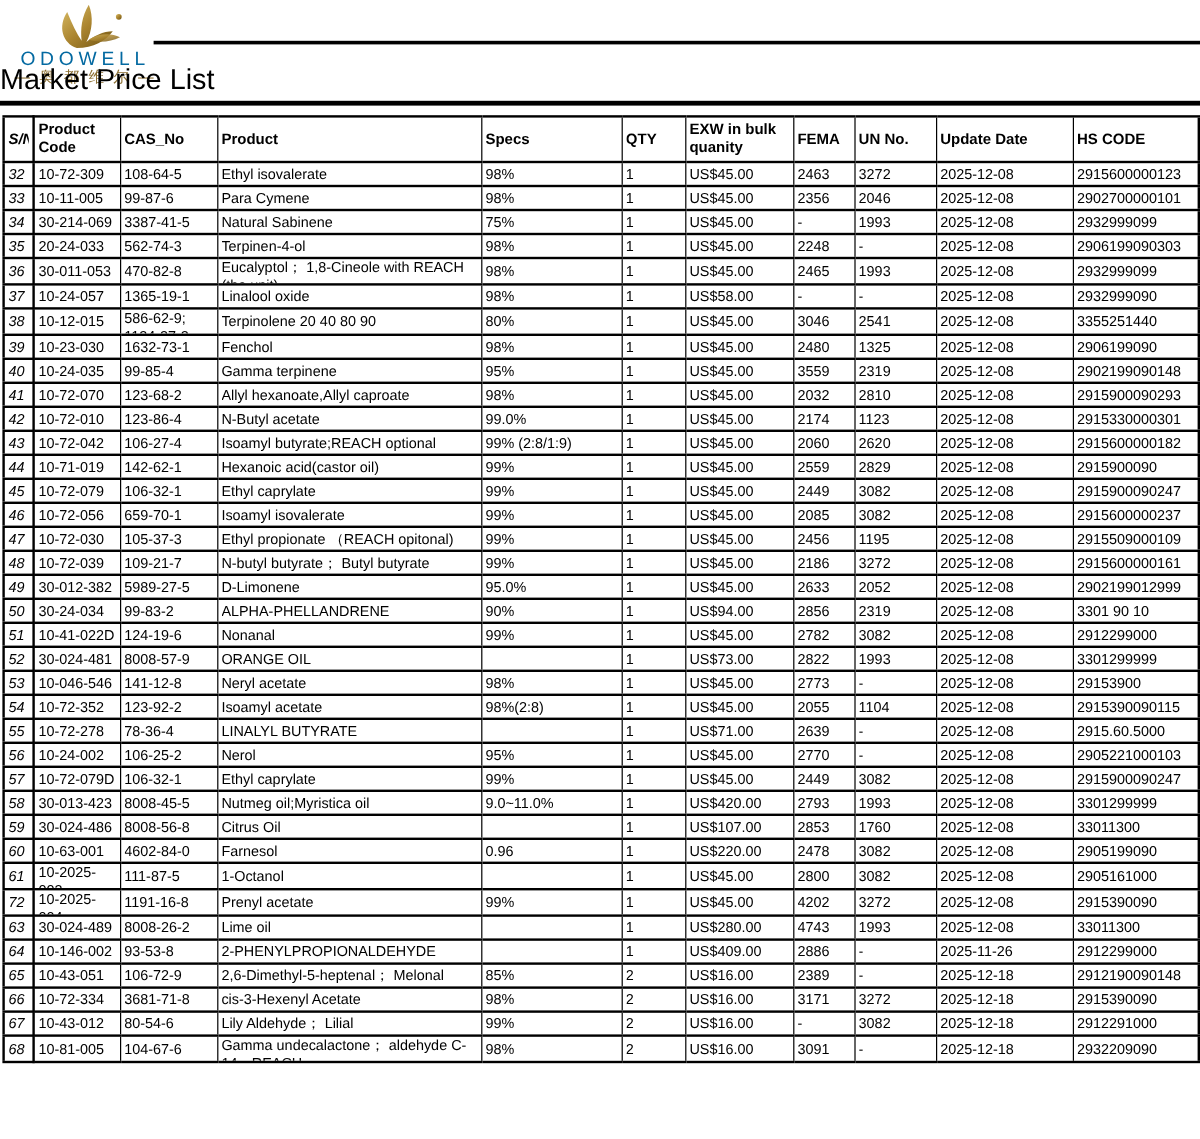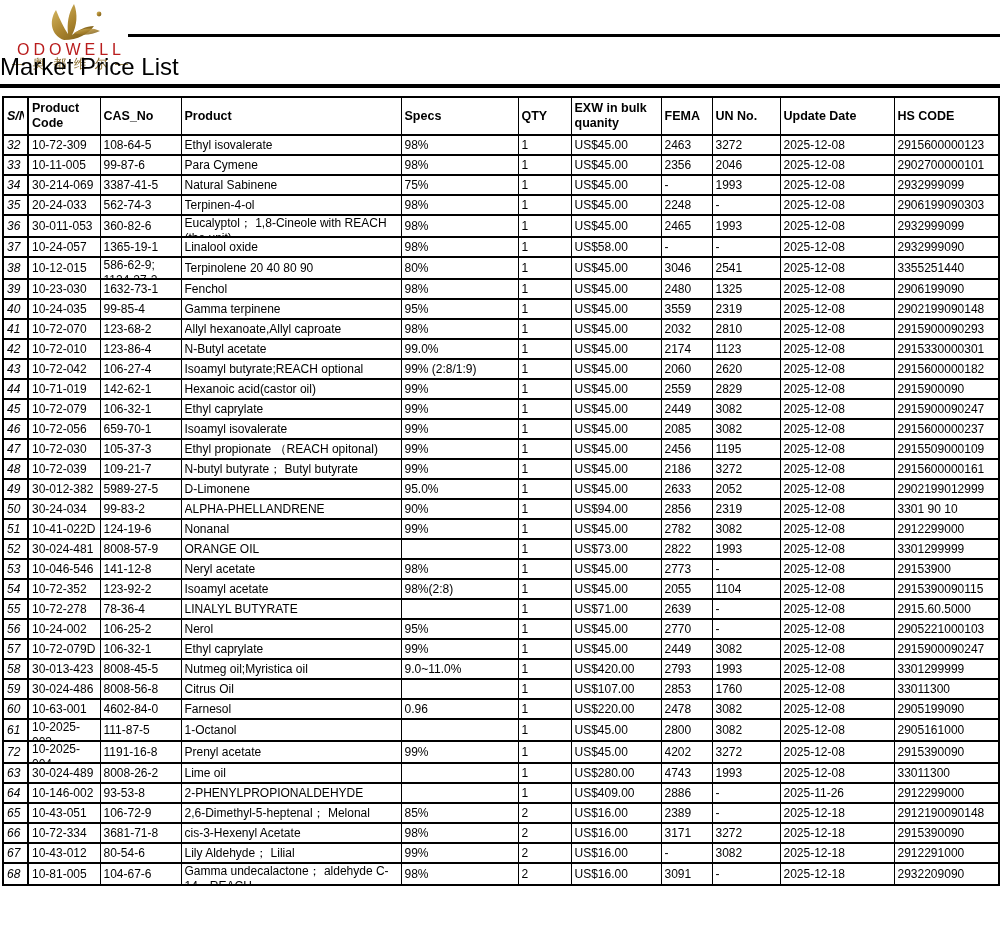--- a/index.html
+++ b/index.html
@@ -3,21 +3,21 @@
 <meta charset="utf-8">
 <style>
   html,body{margin:0;padding:0;}
   body{
     width:1000px;height:949px;position:relative;overflow:hidden;
     background:#ffffff;color:#000;
     font-family:"Liberation Sans", sans-serif;
   }
   .logo{position:absolute;top:2px;left:12px;width:118px;text-align:center;}
   .logo svg{display:block;margin:0 auto;}
-  .brand-name{font-size:16px;letter-spacing:4px;color:#b91c1c;font-weight:400;line-height:16px;}
+  .brand-name{font-size:16px;letter-spacing:4px;color:#0369a1;font-weight:400;line-height:16px;}
   .brand-cn{font-size:13px;letter-spacing:2px;color:#8a6d2f;line-height:10px;margin-top:1px;white-space:nowrap;}
   .rule-top{position:absolute;left:128px;right:0;top:34px;height:3px;background:#000;}
   .page-title{position:absolute;top:53px;left:0;width:100%;
     font-size:24px;font-weight:400;letter-spacing:0px;}
   .rule-title{position:absolute;left:0;right:0;top:84px;height:4px;background:#000;}
 
   table.price{
     position:absolute;left:2px;top:96px;width:996px;
     border-collapse:collapse;table-layout:fixed;
     border:2px solid #000;
@@ -252,21 +252,21 @@
         </td>
       </tr>
       <tr>
         <td class="sn">
           <div class="clip">36</div>
         </td>
         <td>
           <div class="clip">30-011-053</div>
         </td>
         <td>
-          <div class="clip">360-82-6</div>
+          <div class="clip">470-82-8</div>
         </td>
         <td>
           <div class="clip">Eucalyptol； 1,8-Cineole with REACH
 (the unit)</div>
         </td>
         <td>
           <div class="clip">98%</div>
         </td>
         <td>
           <div class="clip">1</div>

